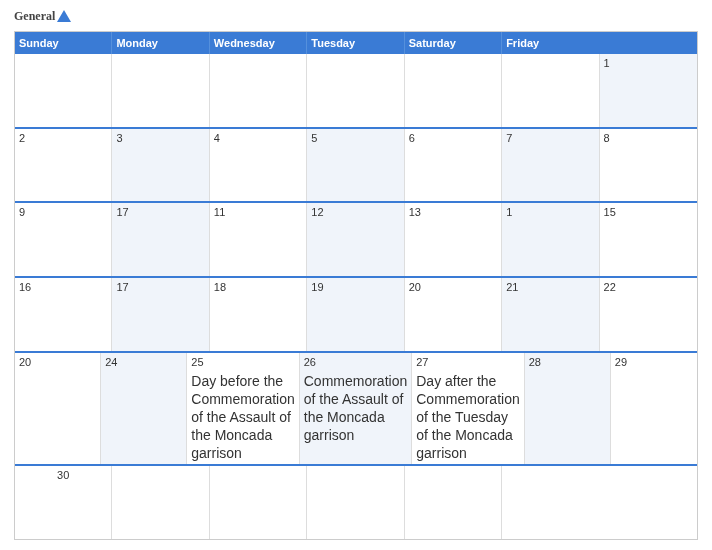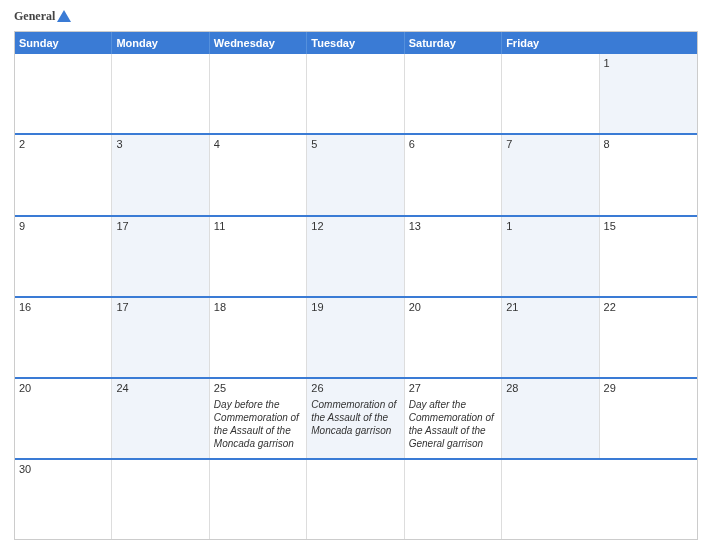--- a/index.html
+++ b/index.html
@@ -97,28 +97,28 @@
     .cal-cell.shaded {
       background: #f0f4fa;
     }
     .day-num {
       font-size: 11px;
       color: #333;
       font-weight: normal;
       margin-bottom: 2px;
     }
     .event-text {
-      font-size: 10px;
+      font-size: 14px;
       color: #333;
       line-height: 1.3;
       margin-top: 2px;
-      font-style: italic;
     }
     .last-row {
       border-bottom: none;
+      text-align: center;
     }
     .last-row .cal-cell {
       min-height: 40px;
     }
     
     .logo-wrapper {
       display: flex;
       flex-direction: column;
       line-height: 1.1;
     }
@@ -262,21 +262,21 @@
           <div class="cal-cell">
             <div class="day-num">25</div>
             <div class="event-text">Day before the Commemoration of the Assault of the Moncada garrison</div>
           </div>
           <div class="cal-cell shaded">
             <div class="day-num">26</div>
             <div class="event-text">Commemoration of the Assault of the Moncada garrison</div>
           </div>
           <div class="cal-cell">
             <div class="day-num">27</div>
-            <div class="event-text">Day after the Commemoration of the Assault of the General garrison</div>
+            <div class="event-text">Day after the Commemoration of the Tuesday of the Moncada garrison</div>
           </div>
           <div class="cal-cell shaded">
             <div class="day-num">28</div>
           </div>
           <div class="cal-cell">
             <div class="day-num">29</div>
           </div>
         </div>
         <div class="cal-row last-row">
           <div class="cal-cell">

